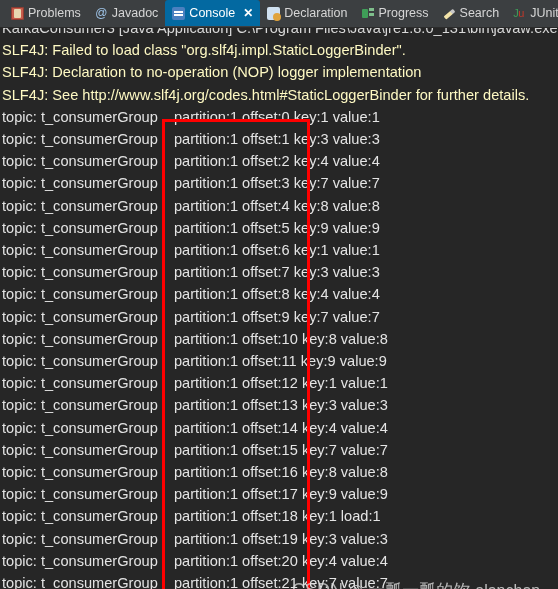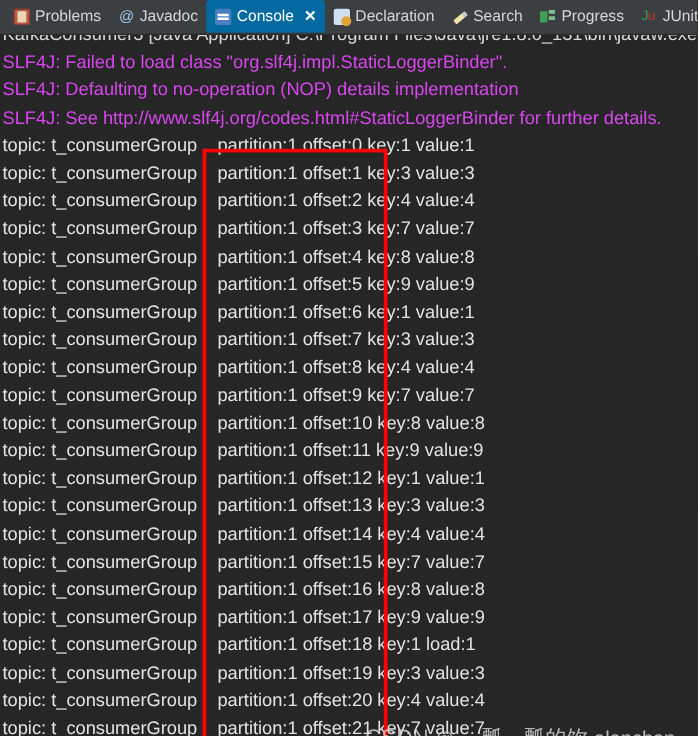--- a/index.html
+++ b/index.html
@@ -140,21 +140,21 @@
     overflow:hidden;
   }
   .line{
     font-family:"Liberation Sans", sans-serif;
     font-size:14.6px;
     line-height:22.2px;
     white-space:pre;
     padding-left:2px;
   }
   .line.head{ color:#d8d8d8; }
-  .line.err{ color:#d946ef; }
+  .line.err{ color:#fef9c3; }
   .line.out{ color:#e4e4e4; }
 
   
   #scroll{
     position:absolute;
     left:0;
     top:-11px;
     width:558px;
   }
 
@@ -208,38 +208,38 @@
     <div class="tab active">
       <span class="ticon icon-console"></span>
       <span class="tlabel">Console</span>
       <span class="closex">✕</span>
     </div>
     <div class="tab">
       <span class="ticon icon-declaration"></span>
       <span class="tlabel">Declaration</span>
     </div>
     <div class="tab">
+      <span class="ticon icon-progress"></span>
+      <span class="tlabel">Progress</span>
+    </div>
+    <div class="tab">
       <span class="ticon icon-search"></span>
       <span class="tlabel">Search</span>
-    </div>
-    <div class="tab">
-      <span class="ticon icon-progress"></span>
-      <span class="tlabel">Progress</span>
     </div>
     <div class="tab">
       <span class="ticon icon-junit"><span class="j">J</span><span class="u">u</span></span>
       <span class="tlabel">JUnit</span>
     </div>
   </div>
 
 <div id="console">
   <div id="scroll">
       <div class="line head">KafkaConsumer3 [Java Application] C:\Program Files\Java\jre1.8.0_131\bin\javaw.exe (2023年1月</div>
       <div class="line err">SLF4J: Failed to load class "org.slf4j.impl.StaticLoggerBinder".</div>
-      <div class="line err">SLF4J: Defaulting to no-operation (NOP) details implementation</div>
+      <div class="line err">SLF4J: Declaration to no-operation (NOP) logger implementation</div>
       <div class="line err">SLF4J: See http://www.slf4j.org/codes.html#StaticLoggerBinder for further details.</div>
       <div class="line out">topic: t_consumerGroup    partition:1 offset:0 key:1 value:1</div>
       <div class="line out">topic: t_consumerGroup    partition:1 offset:1 key:3 value:3</div>
       <div class="line out">topic: t_consumerGroup    partition:1 offset:2 key:4 value:4</div>
       <div class="line out">topic: t_consumerGroup    partition:1 offset:3 key:7 value:7</div>
       <div class="line out">topic: t_consumerGroup    partition:1 offset:4 key:8 value:8</div>
       <div class="line out">topic: t_consumerGroup    partition:1 offset:5 key:9 value:9</div>
       <div class="line out">topic: t_consumerGroup    partition:1 offset:6 key:1 value:1</div>
       <div class="line out">topic: t_consumerGroup    partition:1 offset:7 key:3 value:3</div>
       <div class="line out">topic: t_consumerGroup    partition:1 offset:8 key:4 value:4</div>

